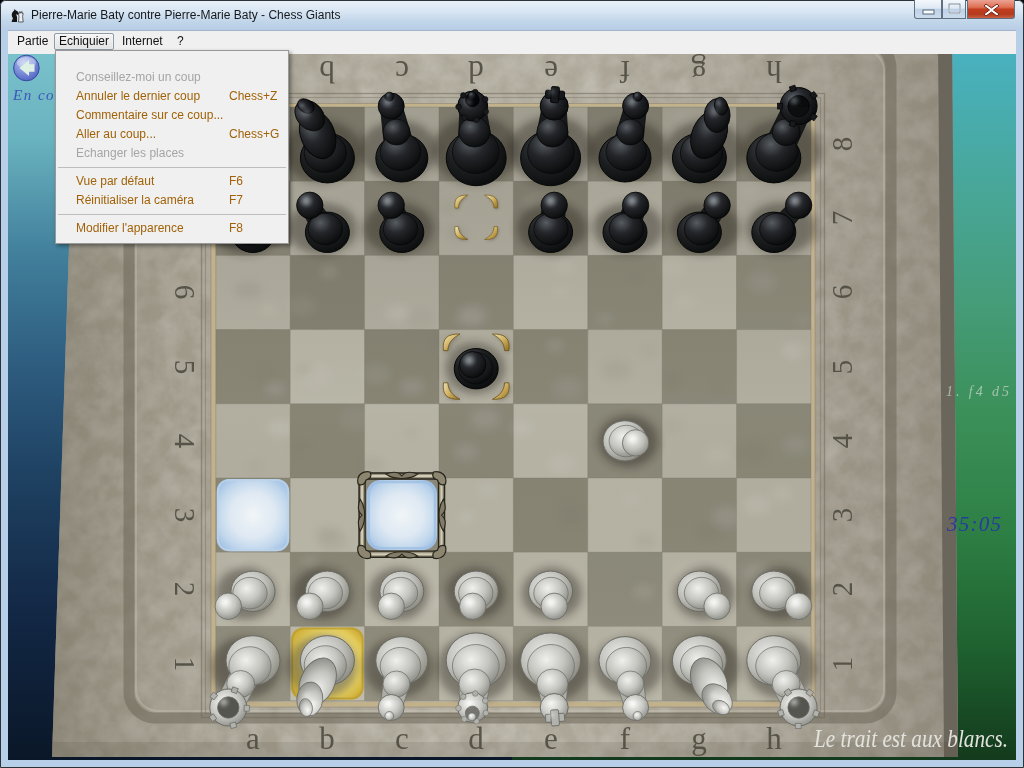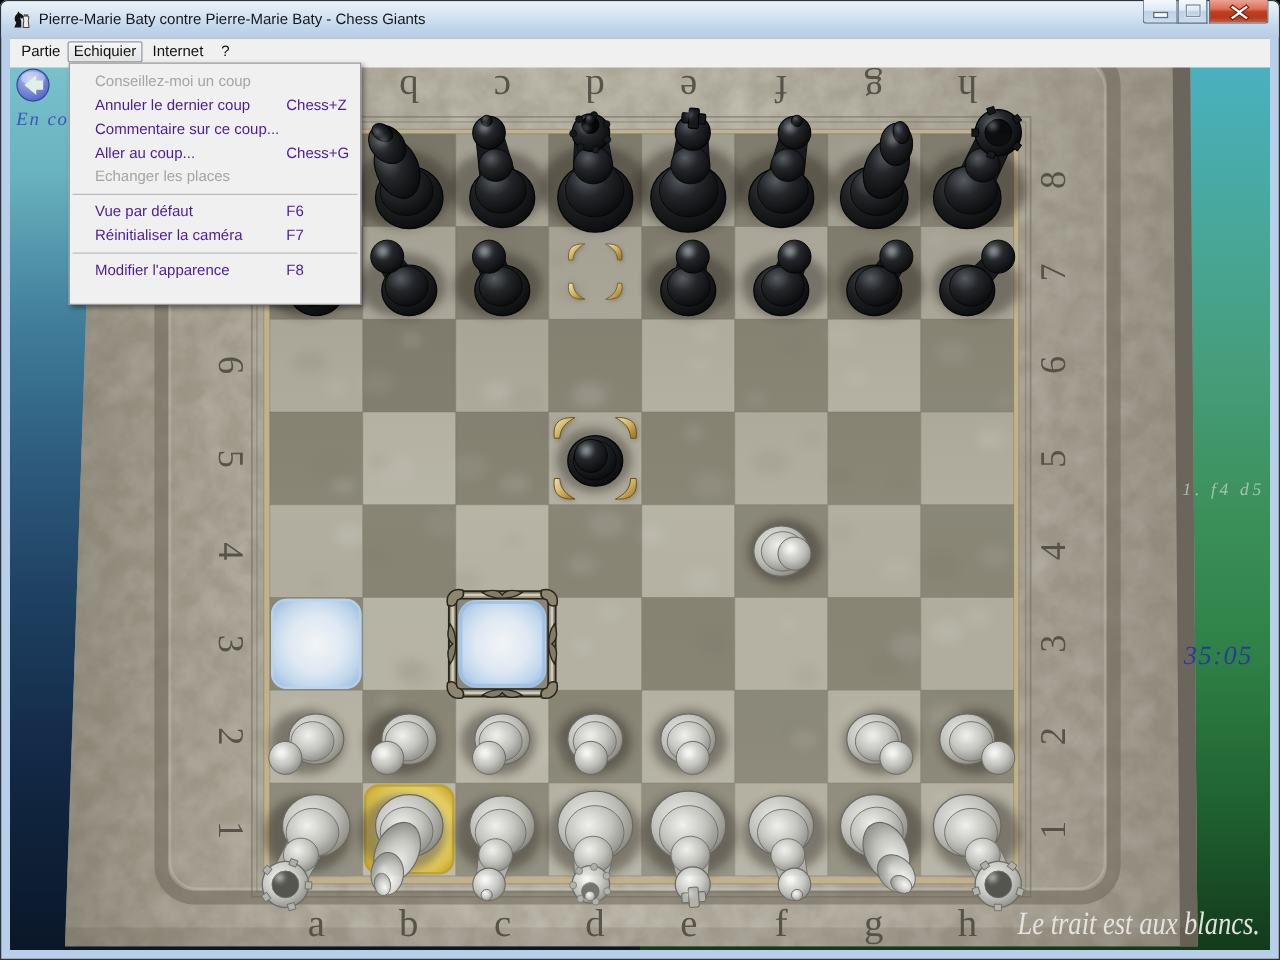--- a/index.html
+++ b/index.html
@@ -9,22 +9,22 @@
 #menubar{position:absolute;left:8px;top:30px;width:1008px;height:24px;background:#f0f0f0;border-top:1px solid #a3b5cc}
 .mitem{position:absolute;top:3px;font-size:12px;color:#111}
 #echbox{position:absolute;left:46px;top:1.5px;width:60px;height:17.5px;border:1px solid #8e9aa5;border-radius:2px;
  background:linear-gradient(180deg,#f6f6f6,#e2e2e2);box-shadow:inset 0 0 2px #fff}
 #caps{position:absolute;right:8px;top:0px;height:19px}
 .cap{position:absolute;top:0;height:19px;border:1px solid #60707f;border-top:none}
 #capmin{right:74.5px;width:27.5px;border-radius:0 0 0 3px;background:linear-gradient(180deg,#f4f8fc 0%,#dfe9f4 45%,#bed1e7 52%,#ccdcee 100%)}
 #capmax{right:50px;width:24px;background:linear-gradient(180deg,#f4f8fc 0%,#dfe9f4 45%,#bed1e7 52%,#ccdcee 100%)}
 #capcls{right:1px;width:48.5px;border-radius:0 0 3px 0;background:linear-gradient(180deg,#eba293 0%,#dd7054 40%,#c23d1e 52%,#b33a1d 78%,#c85f43 100%)}
 #menu{position:absolute;left:55px;top:49.5px;width:234px;height:194.5px;background:#f0f0f0;border:1px solid #999;
- box-shadow:2px 2px 4px rgba(0,0,0,0.4);z-index:50;padding-top:5px;font-size:12px}
-.mi{position:relative;height:19px;line-height:19px;color:#4c1d95;white-space:nowrap}
+ box-shadow:2px 2px 4px rgba(0,0,0,0.4);z-index:50;padding-top:17px;font-size:12px}
+.mi{position:relative;height:19px;line-height:19px;color:#a16207;white-space:nowrap}
 .mi .lab{position:absolute;left:20px}
 .mi .sc{position:absolute;left:173px}
 .mi.dis{color:#a5a5a5}
 .mi.sel{background:#2b87ea;color:#fff}
 .msep{height:9px;position:relative}
 .msep div{position:absolute;left:2px;right:2px;top:4px;height:1px;background:#bdbdbd}
 </style></head><body>
 <div id="win"></div>
 <svg width="1008" height="722" viewBox="8 38 1008 722" style="position:absolute;left:8px;top:38px" xmlns="http://www.w3.org/2000/svg">
     <defs>

